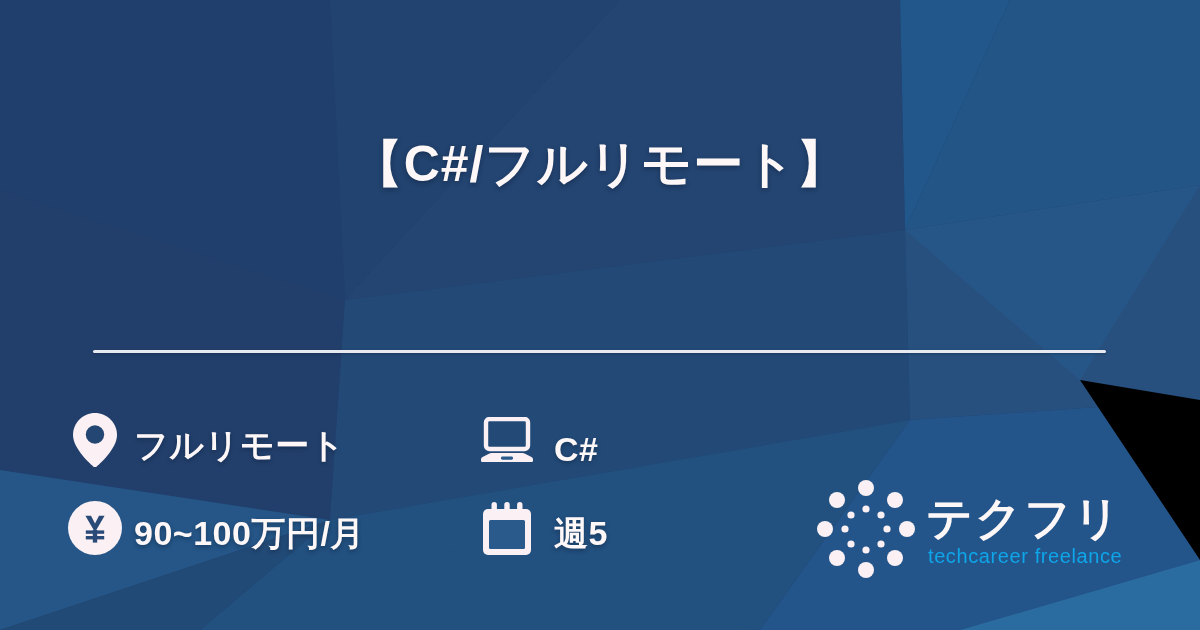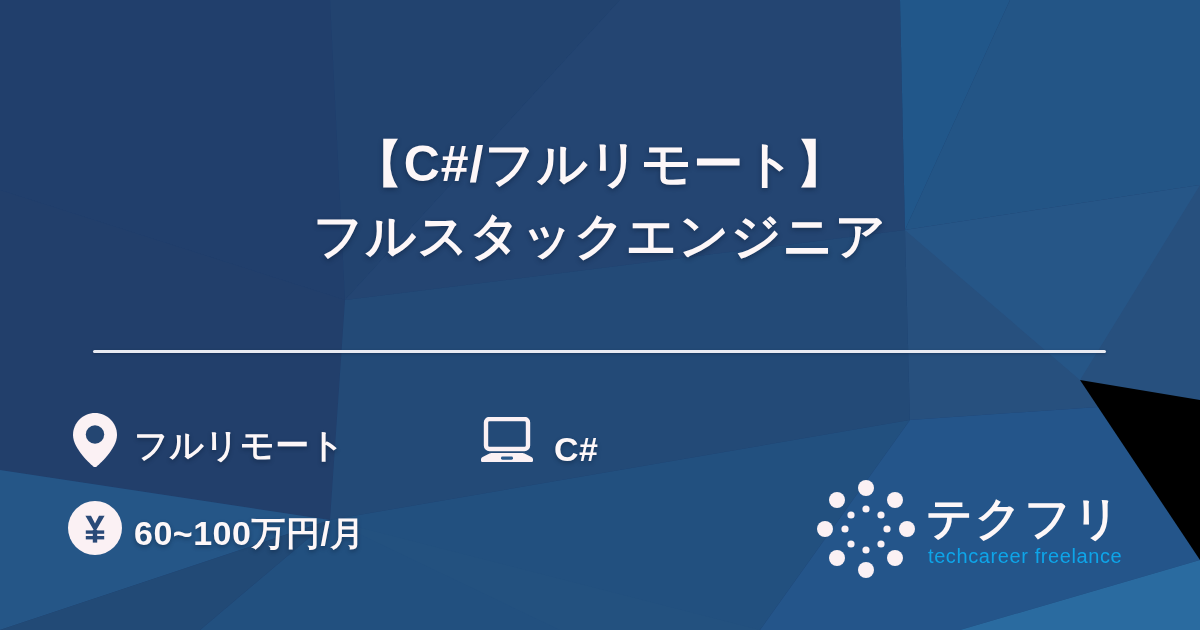--- a/index.html
+++ b/index.html
@@ -167,21 +167,20 @@
     <polygon points="1080,380 1200,400 1200,560" fill="#276architecture"></polygon>
     <polygon points="345,300 620,0 900,0 905,230" fill="#244672" opacity="0.55"></polygon>
     <polygon points="905,230 1200,185 1080,380" fill="#265a8d" opacity="0.6"></polygon>
     <polygon points="330,520 760,630 560,630" fill="#23517f" opacity="0.7"></polygon>
   </svg>
 
   <div id="content">
 
     <div class="title-block">
       <div class="title-line">【C#/フルリモート】</div>
-      <div class="title-line">フルスタックエンジニア</div>
     </div>
 
     <div class="divider"></div>
 
     <div class="meta">
 
       <div class="meta-row">
         <div class="meta-cell col-a">
           <span class="meta-icon">
             <svg width="44" height="54" viewBox="0 0 44 54">
@@ -207,21 +206,33 @@
         <div class="meta-cell col-a">
           <span class="meta-icon">
             <svg width="54" height="54" viewBox="0 0 54 54">
               <circle cx="27" cy="27" r="27" fill="#fbf1f4"></circle>
               <path d="M27 31.2 17.4 14.8h5.6L27 22.6l4-7.8h5.6L27 31.2z" fill="#2a4a78"></path>
               <rect x="17.8" y="29.4" width="18.4" height="3.4" fill="#2a4a78"></rect>
               <rect x="17.8" y="35" width="18.4" height="3.4" fill="#2a4a78"></rect>
               <rect x="24.8" y="29" width="4.4" height="12.6" fill="#2a4a78"></rect>
             </svg>
           </span>
-          <span class="meta-label">60~100万円/月</span>
+          <span class="meta-label">90~100万円/月</span>
+        </div>
+        <div class="meta-cell col-b">
+          <span class="meta-icon">
+            <svg width="50" height="54" viewBox="0 0 50 54">
+              <rect x="9.5" y="1" width="5.4" height="12" rx="2.7" fill="#fbf1f4"></rect>
+              <rect x="22.3" y="1" width="5.4" height="12" rx="2.7" fill="#fbf1f4"></rect>
+              <rect x="35.1" y="1" width="5.4" height="12" rx="2.7" fill="#fbf1f4"></rect>
+              <path d="M6 8h38a5 5 0 0 1 5 5v36a5 5 0 0 1-5 5H6a5 5 0 0 1-5-5V13a5 5 0 0 1 5-5z" fill="#fbf1f4"></path>
+              <rect x="7" y="19" width="36" height="29" rx="1.5" fill="#2a5a8c"></rect>
+            </svg>
+          </span>
+          <span class="meta-label">週5</span>
         </div>
       </div>
 
     </div>
 
     <div class="logo">
       <span class="logo-mark">
         <svg width="108" height="105" viewBox="0 0 108 105">
           <g fill="#fbf1f4">
             <circle cx="54" cy="12" r="8"></circle>

